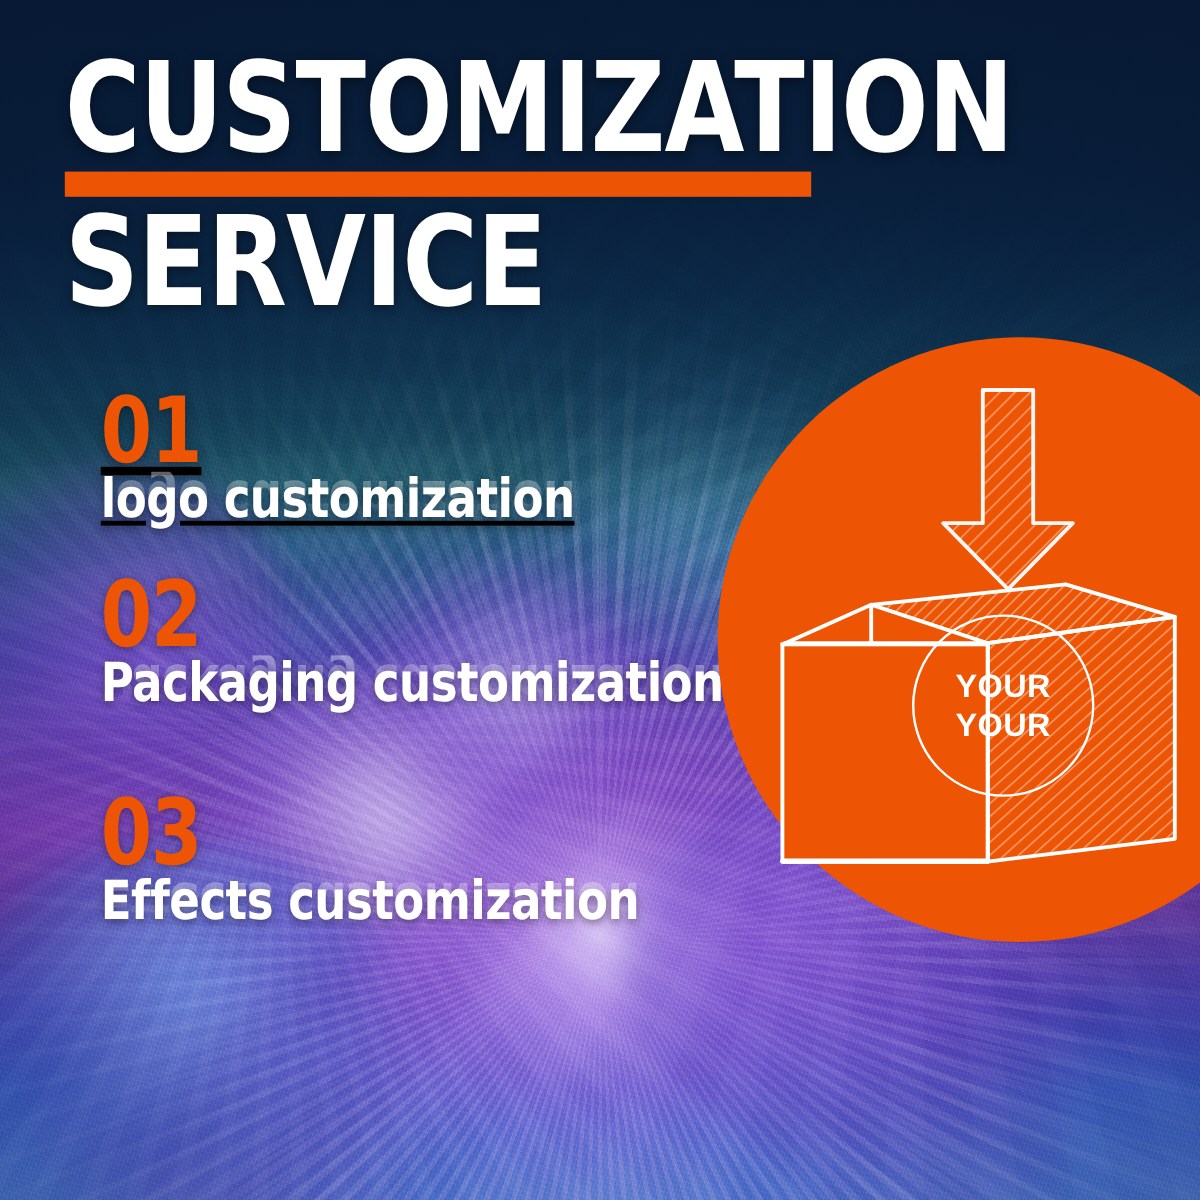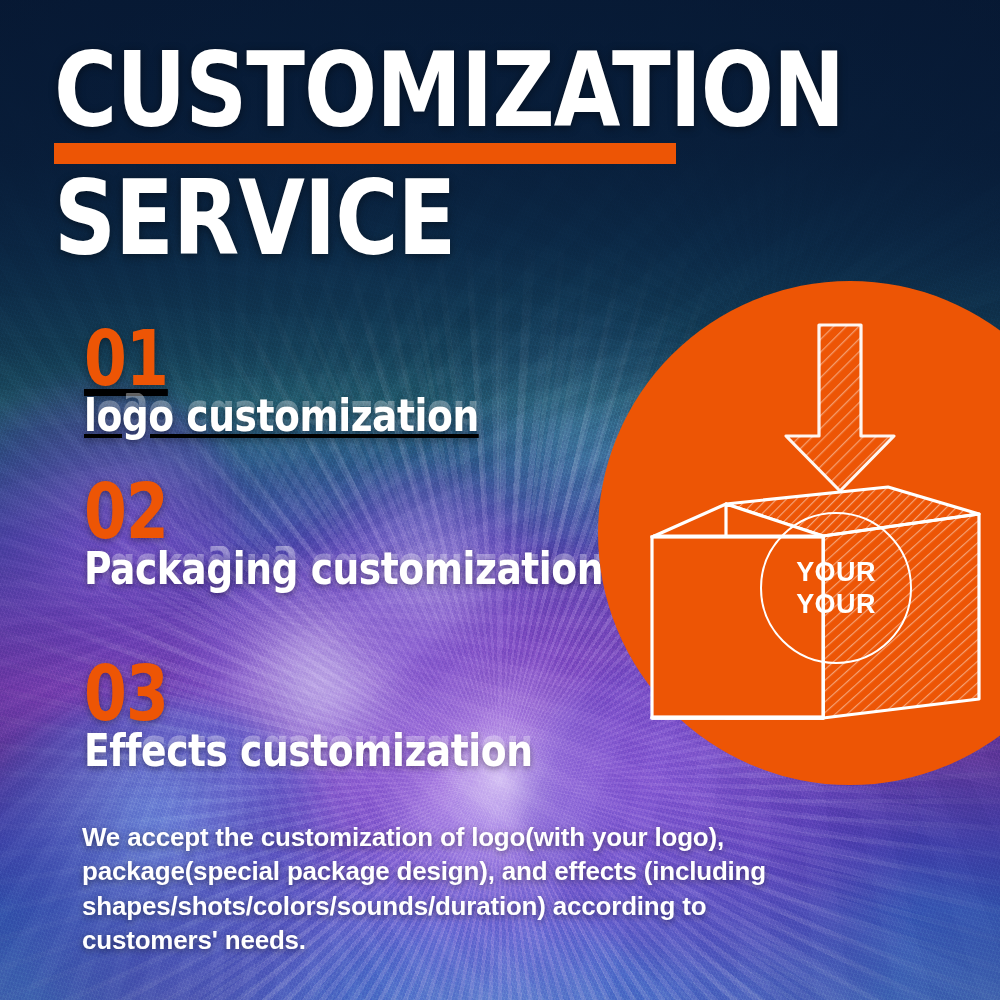--- a/index.html
+++ b/index.html
@@ -255,21 +255,20 @@
   </div>
 
   <div class="item i3">
     <div class="num">03</div>
     <div class="label-wrap">
       <div class="label">Effects customization</div>
       <div class="label-reflect">Effects customization</div>
     </div>
   </div>
 
-  <div class="body-copy">We accept the customization of logo(with your logo), package(special package design), and effects (including shapes/shots/colors/sounds/duration) according to customers' needs.</div>
 
   <div class="badge">
     <div class="badge-inner">
 
       <svg class="sketch" width="504" height="504" viewBox="0 0 504 504">
         <defs>
 
           <pattern id="hatchA" width="9" height="9" patternUnits="userSpaceOnUse" patternTransform="rotate(45)">
             <rect width="9" height="9" fill="none"></rect>
             <line x1="0" y1="0" x2="0" y2="9" stroke="#ffffff" stroke-width="2.6" stroke-opacity=".42"></line>

